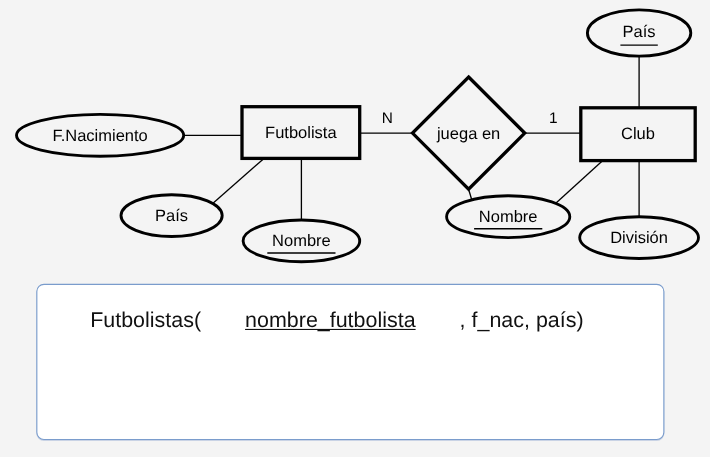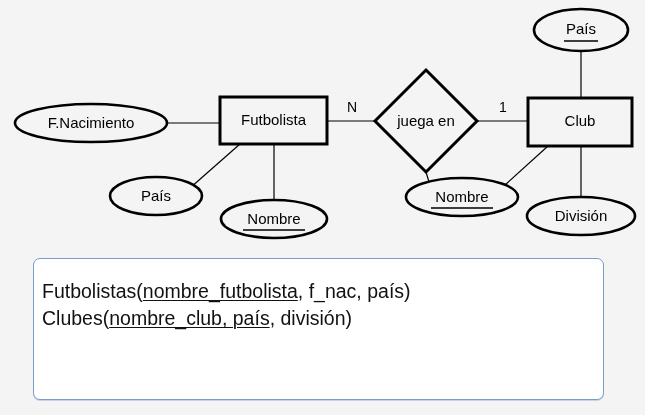--- a/index.html
+++ b/index.html
@@ -106,21 +106,21 @@
     top: 19px;
     right: 6px;
   }
   .schema-line {
     font-family: "Liberation Sans", sans-serif;
     font-size: 19.5px;
     color: #111;
     line-height: 27px;
     white-space: nowrap;
   }
-  .seg { display: inline; }
+  .seg { display: inline; margin-left: 40px; }
   .seg.pk {
     text-decoration: underline;
     text-decoration-thickness: 1px;
     text-underline-offset: 2px;
   }
   .seg.fk {
     border-bottom: 1.4px dashed #111;
     padding-bottom: 1px;
   }
 </style>
@@ -205,17 +205,16 @@
     </g>
 
     <text class="er-card" x="352" y="108">N</text>
     <text class="er-card" x="503" y="108">1</text>
 
   </svg>
 
   <div id="schema-panel">
     <div id="schema-lines">
         <div class="schema-line"><span class="seg">Futbolistas(</span><span class="seg pk">nombre_futbolista</span><span class="seg">, f_nac, país)</span></div>
-        <div class="schema-line"><span class="seg">Clubes(</span><span class="seg pk">nombre_club, país</span><span class="seg">, división)</span></div>
       </div>
   </div>
 
 </div>
 
 </body></html>

